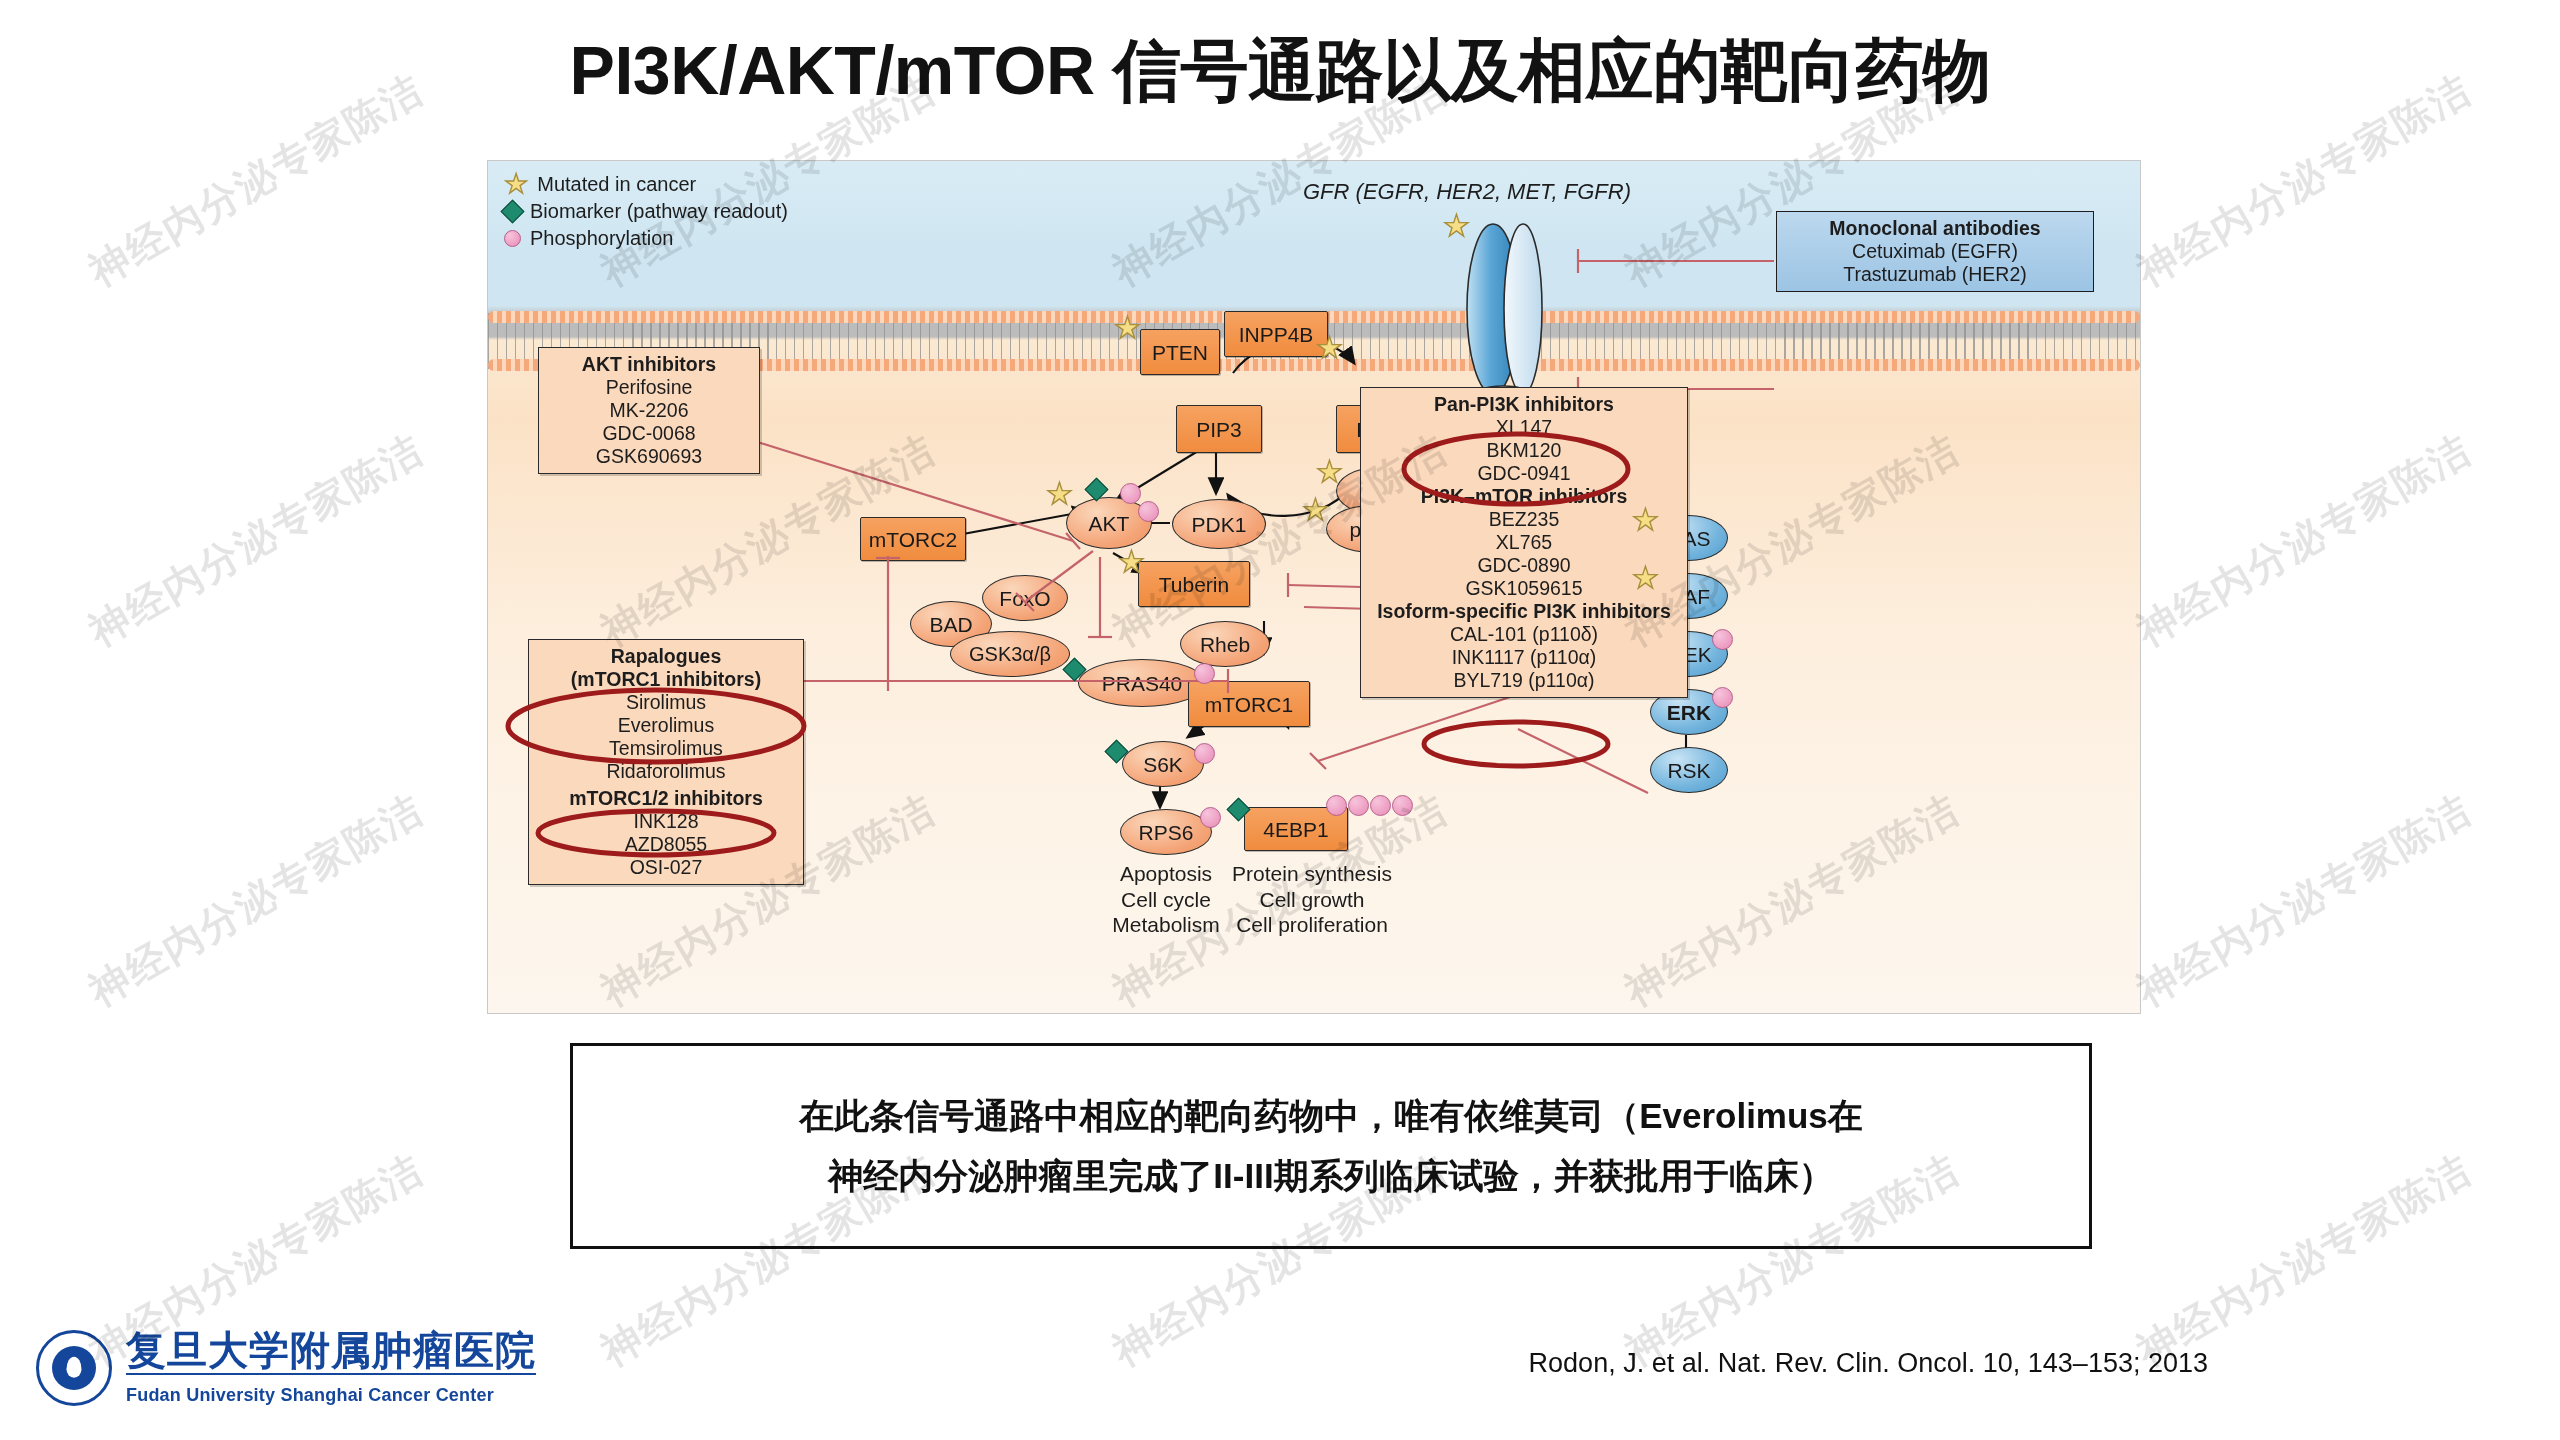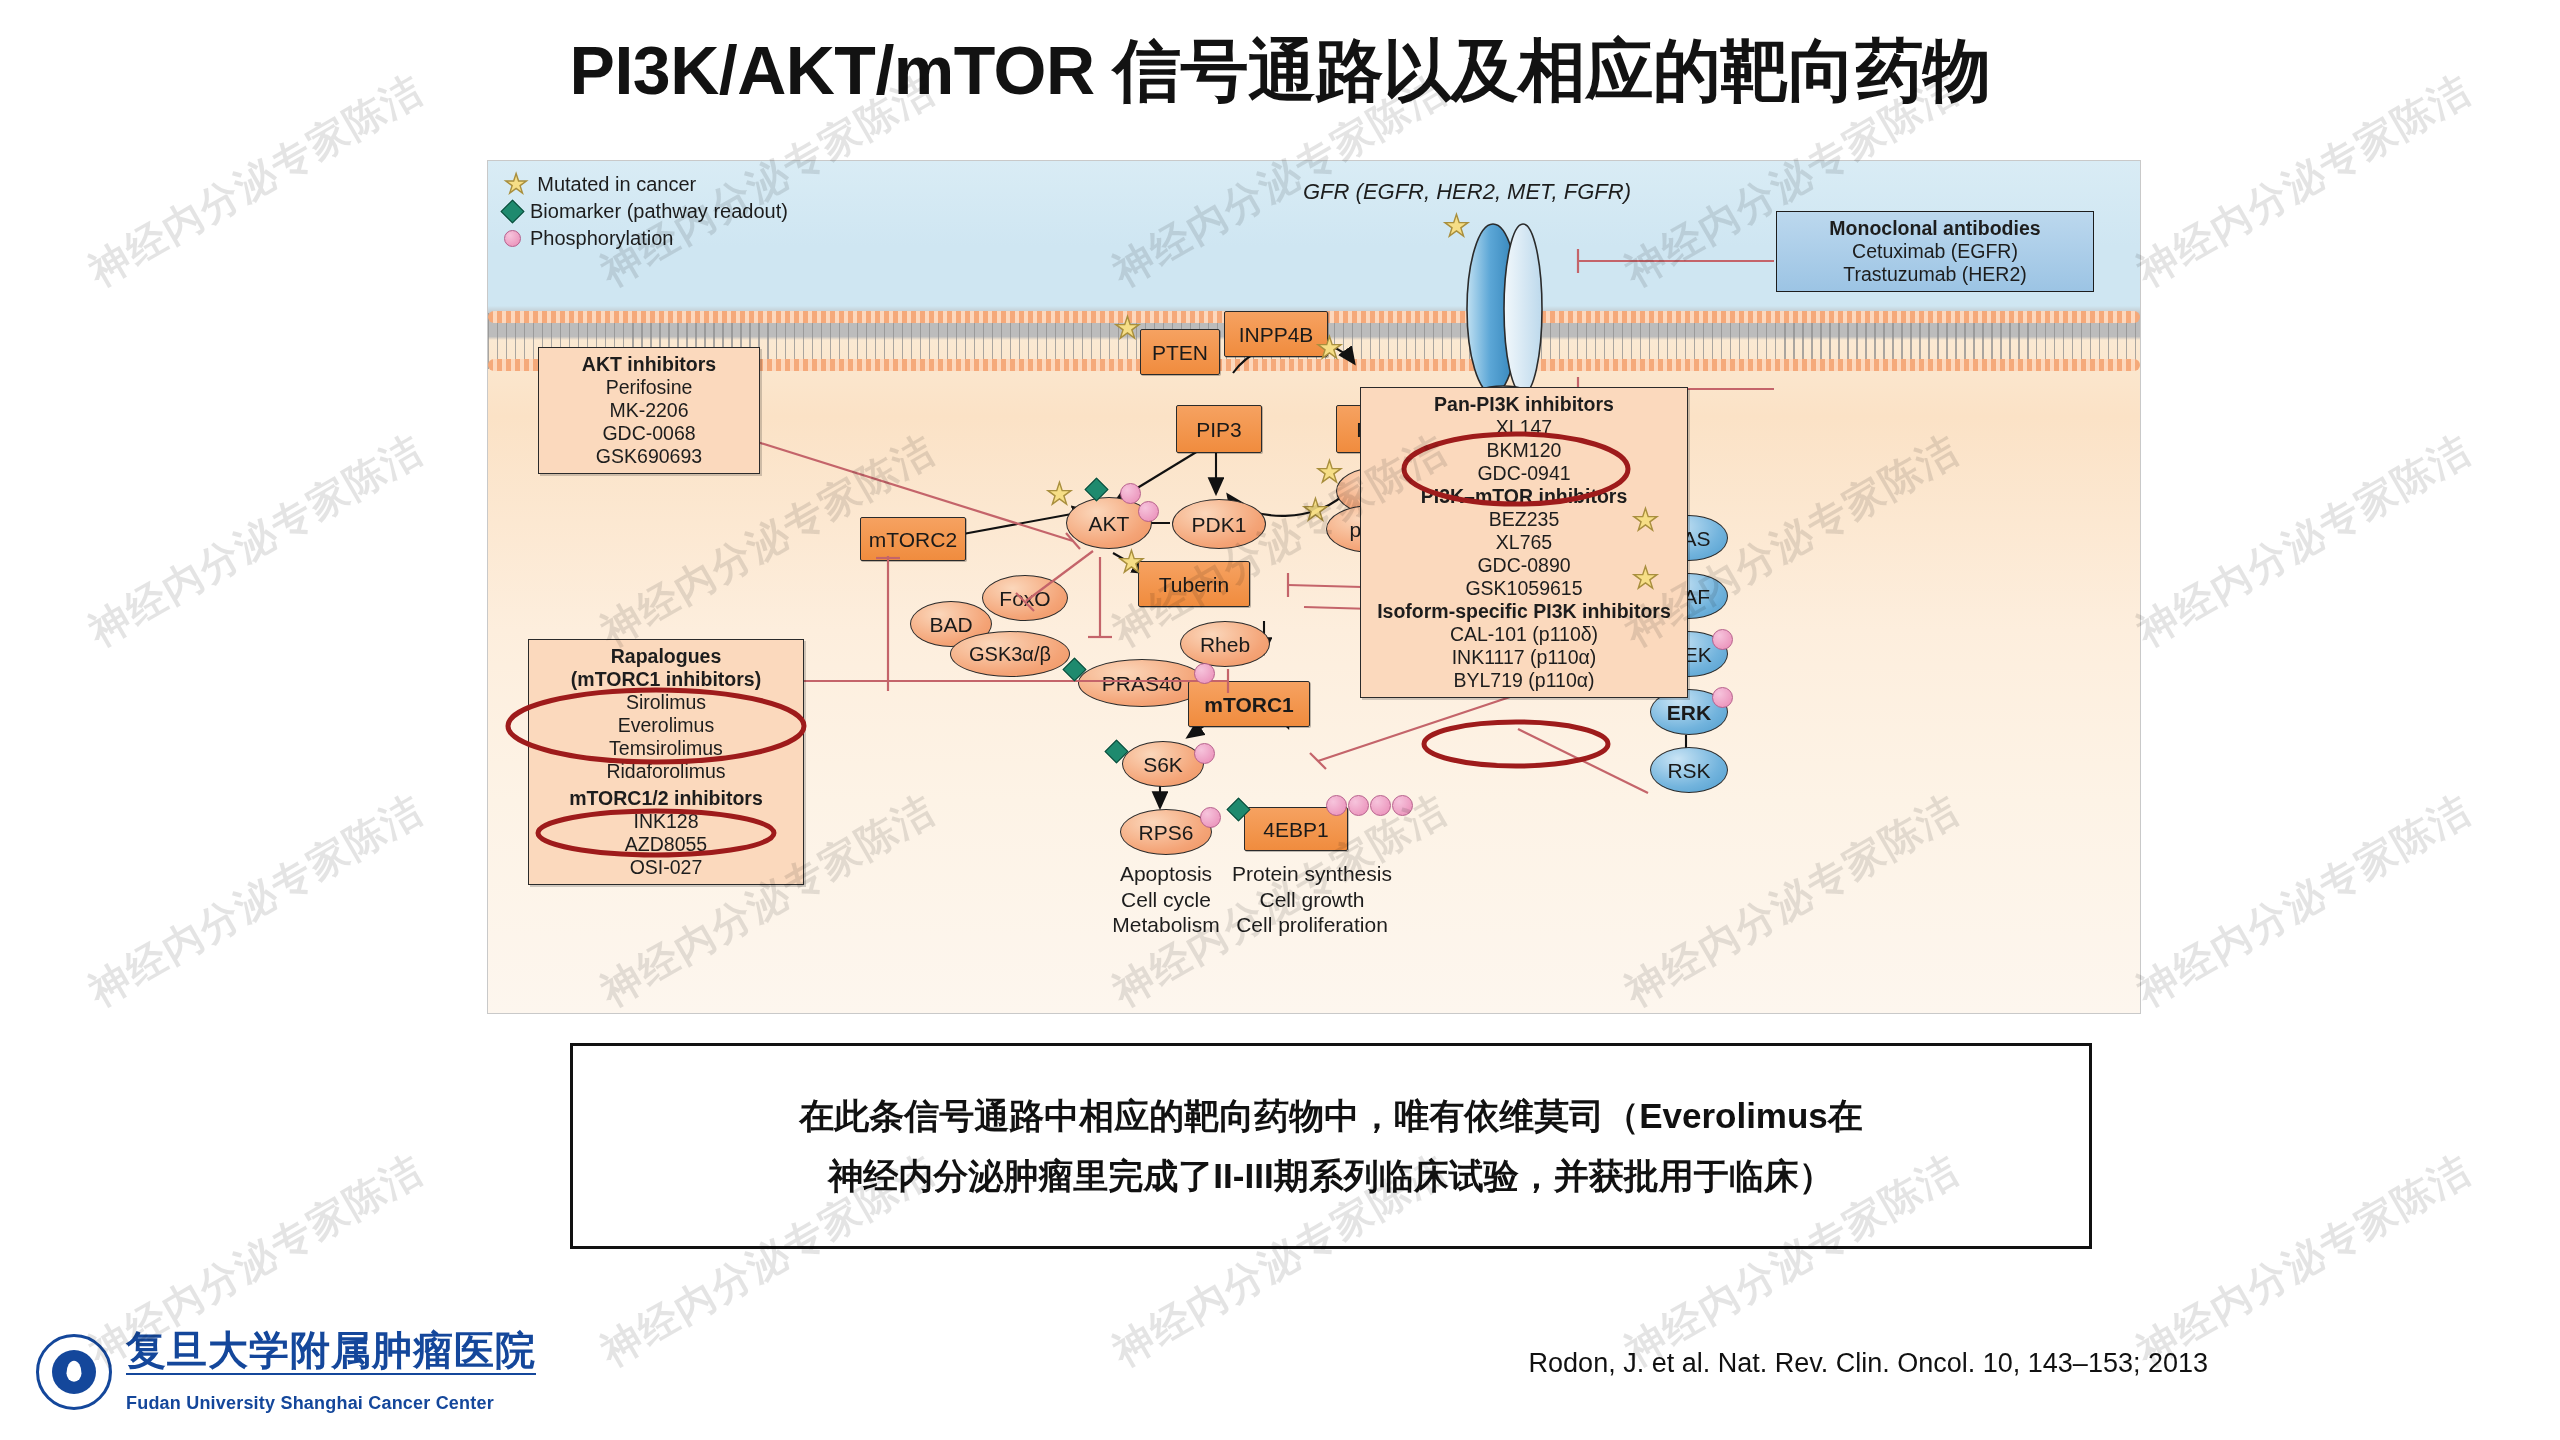--- a/index.html
+++ b/index.html
@@ -126,21 +126,21 @@
     display:flex;align-items:center;gap:14px;}
   #logo-mark{width:70px;height:70px;border-radius:50%;
     border:3px solid #14479b;position:relative;flex:none;background:#fff;}
   #logo-mark .inner{position:absolute;left:50%;top:50%;transform:translate(-50%,-50%);
     width:44px;height:44px;border-radius:50%;background:#14479b;}
   #logo-mark .drop{position:absolute;left:50%;top:50%;transform:translate(-50%,-54%);
     width:15px;height:21px;border-radius:50% 50% 50% 50%/60% 60% 40% 40%;background:#fff;}
   #logo-text .cn{font-size:40px;font-weight:bold;color:#14479b;line-height:1;
     font-family:"DejaVu Sans",sans-serif;letter-spacing:1px;}
   #logo-text .en{font-size:18px;font-weight:bold;color:#14479b;
-    border-top:2.5px solid #14479b;padding-top:18px;margin-top:3px;letter-spacing:.2px;}
+    border-top:2.5px solid #14479b;padding-top:10px;margin-top:3px;letter-spacing:.2px;}
   #citation{position:absolute;right:352px;top:1348px;z-index:20;
     font-size:27px;color:#111;white-space:nowrap;}
 </style>
 </head>
 <body>
 
 <div id="slide-title">PI3K/AKT/mTOR 信号通路以及相应的靶向药物</div>
 
 <div id="figure">
 
@@ -365,21 +365,21 @@
   <div class="node noval" style="left:692px;top:460px;width:88px;height:44px;">Rheb</div>
 
   <div class="node noval" style="left:590px;top:498px;width:126px;height:46px;">PRAS40</div>
   <div class="deco" style="left:578px;top:500px;">
       <span class="diamond" style="display:block;"></span>
     </div>
   <div class="deco" style="left:706px;top:502px;">
       <span class="circ" style="display:block;width:19px;height:19px;"></span>
     </div>
 
-  <div class="node nbox" style="left:700px;top:520px;width:120px;height:44px;font-weight:bold;">mTORC1</div>
+  <div class="node nbox" style="left:700px;top:520px;width:120px;height:44px;">mTORC1</div>
 
   <div class="node noval" style="left:634px;top:580px;width:80px;height:44px;">S6K</div>
   <div class="deco" style="left:620px;top:582px;">
       <span class="diamond" style="display:block;"></span>
     </div>
   <div class="deco" style="left:706px;top:582px;">
       <span class="circ" style="display:block;width:19px;height:19px;"></span>
     </div>
 
   <div class="node noval" style="left:632px;top:648px;width:90px;height:44px;">RPS6</div>

